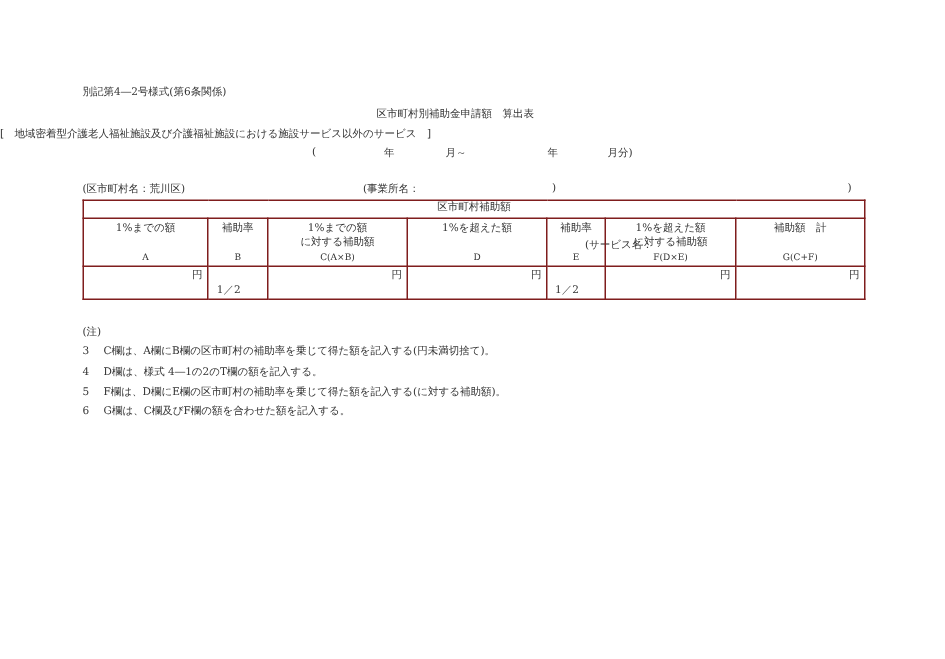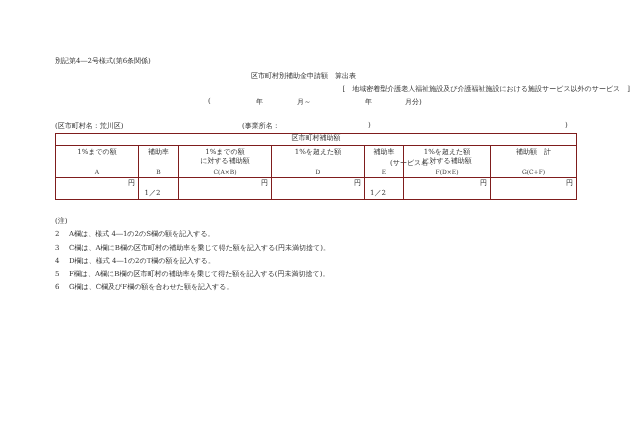--- a/index.html
+++ b/index.html
@@ -12,21 +12,21 @@
     height: 439px;
     position: relative;
     overflow: hidden;
     font-family: "DejaVu Serif", "Liberation Serif", serif;
     color: #333;
     font-size: 7px;
   }
   .abs { position: absolute; white-space: nowrap; }
   .form-code { left: 55px; top: 56px; }
   .title { left: 0; width: 607px; text-align: center; top: 71px; }
-  .subtitle { left: 0; width: 614px; text-align: right; top: 84px; padding-left: 16px; }
+  .subtitle { left: 0; width: 614px; text-align: left; top: 84px; }
   .period { top: 97px; }
   .meta { top: 121px; text-align: right; }
 
   table.calc {
     position: absolute;
     left: 55px;
     top: 133px;
     width: 521px;
     border-collapse: collapse;
     table-layout: fixed;
@@ -172,18 +172,17 @@
         </td>
     <td>
           <span class="yen">円</span>
         </td>
   </tr>
 </tbody>
   </table>
 
 <div class="abs notes">
   <span class="note-item">(注)</span>
-  <span class="note-item"><span class="num">2</span><span>A欄は、様式 4―1の2のS欄の額を記入する。</span></span>
   <span class="note-item"><span class="num">3</span><span>C欄は、A欄にB欄の区市町村の補助率を乗じて得た額を記入する(円未満切捨て)。</span></span>
   <span class="note-item"><span class="num">4</span><span>D欄は、様式 4―1の2のT欄の額を記入する。</span></span>
-  <span class="note-item"><span class="num">5</span><span>F欄は、A欄にB欄の区市町村の補助率を乗じて得た額を記入する(円未満切捨て)。</span></span>
+  <span class="note-item"><span class="num">5</span><span>F欄は、D欄にE欄の区市町村の補助率を乗じて得た額を記入する(に対する補助額)。</span></span>
   <span class="note-item"><span class="num">6</span><span>G欄は、C欄及びF欄の額を合わせた額を記入する。</span></span>
 </div>
 
 </body></html>

